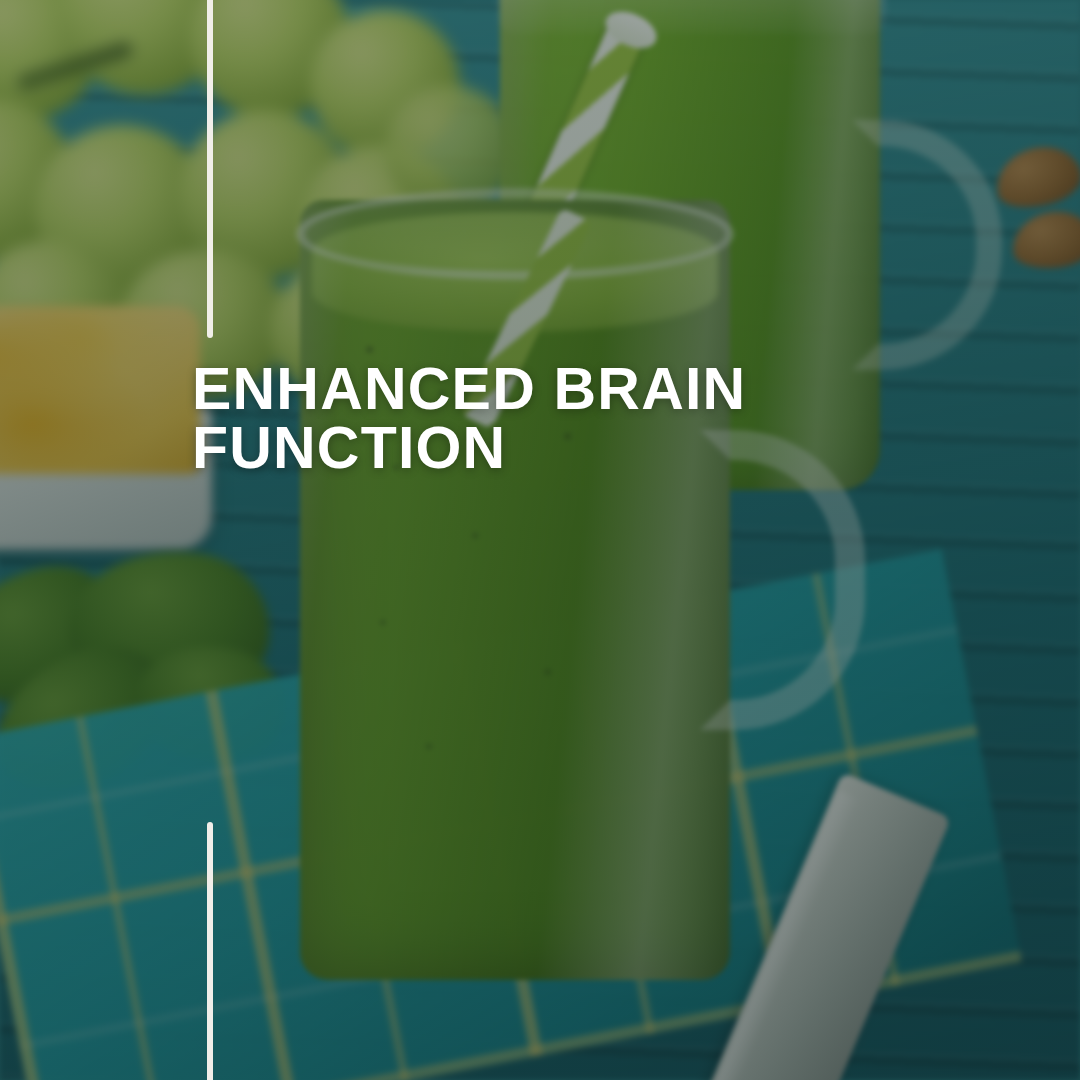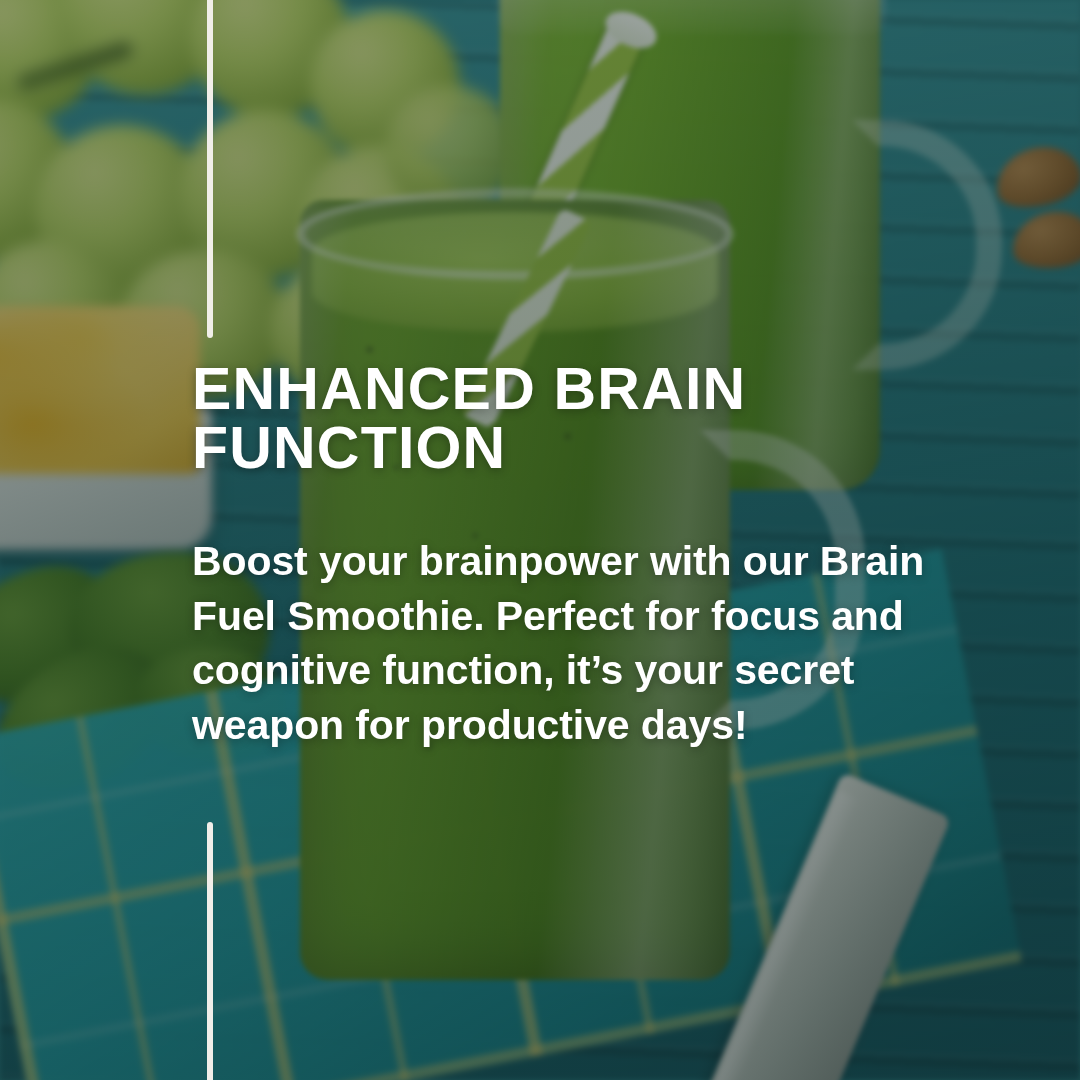--- a/index.html
+++ b/index.html
@@ -283,21 +283,21 @@
     width:790px;
   }
 
   .headline {
     color:#FFFFFF;
     font-size:59px;
     line-height:1.0;
     font-weight:bold;
     letter-spacing:1.2px;
     text-transform:uppercase;
-    margin-bottom:56px;
+    margin-bottom:80px;
     text-shadow:0 2px 10px rgba(0,0,0,.30);
   }
 
   .body-copy {
     color:#FFFFFF;
     font-size:41px;
     line-height:1.33;
     font-weight:bold;
     letter-spacing:-0.1px;
     max-width:770px;
@@ -369,16 +369,15 @@
     </div>
   </div>
 
   <div class="scrim"></div>
 
   <div class="accent-line top"></div>
   <div class="accent-line bottom"></div>
 
   <div class="content">
     <h1 class="headline">Enhanced Brain Function</h1>
-    <p class="body-copy">Boost your brainpower with our Brain Fuel Smoothie. Perfect for focus and cognitive function, it’s your secret weapon for productive days!</p>
   </div>
 
 </div>
 
 </body></html>

